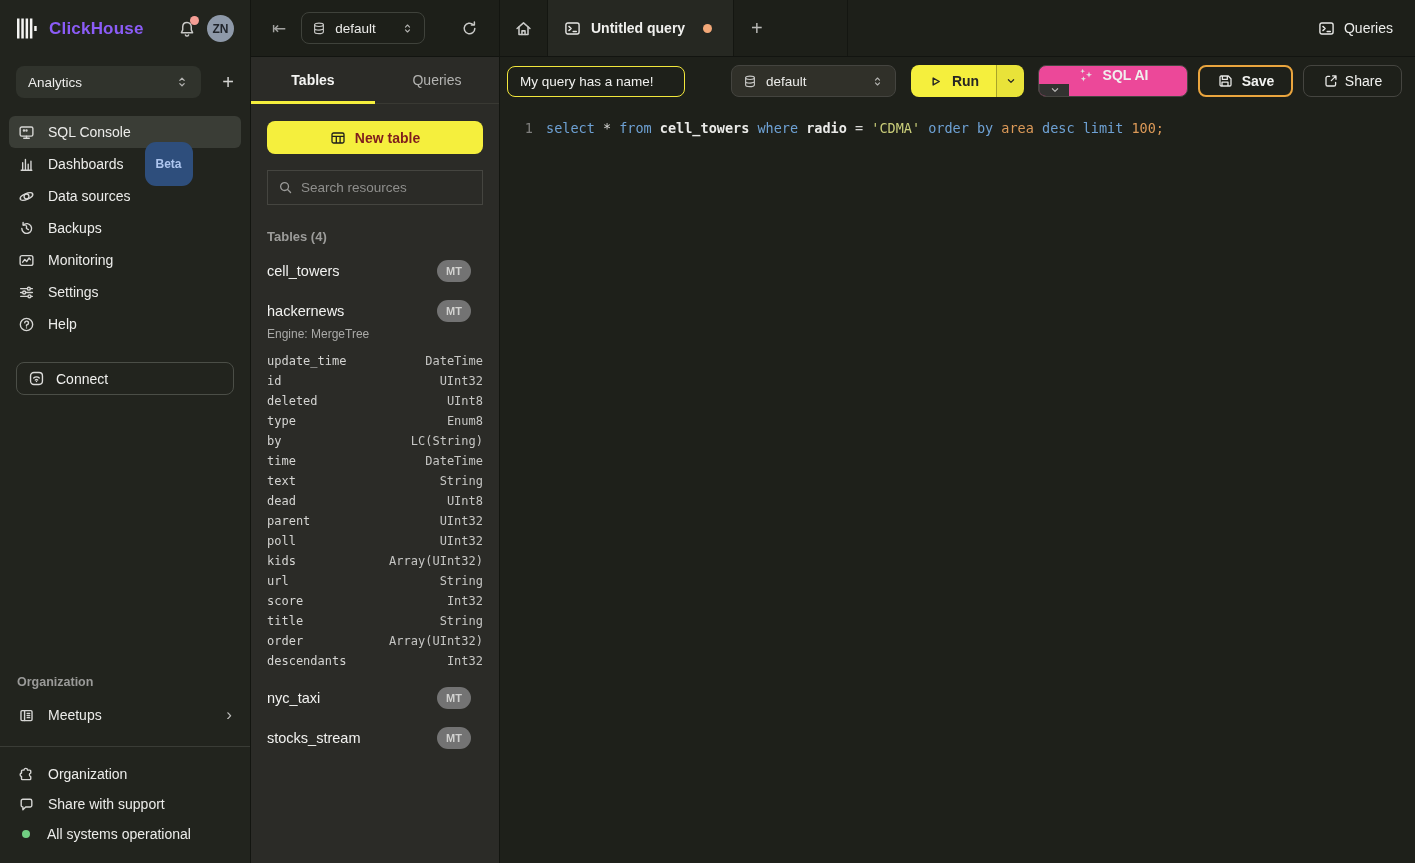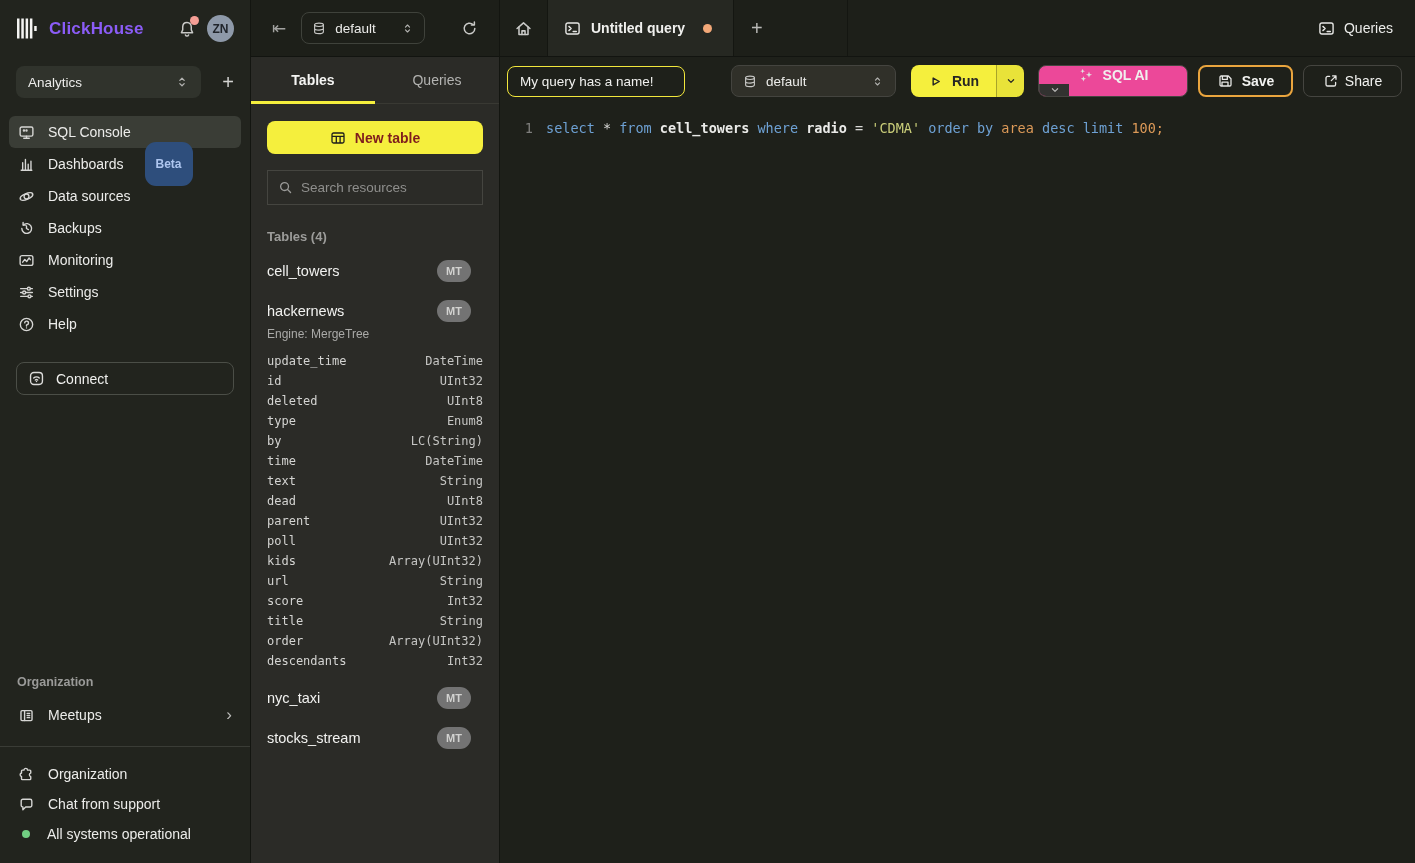--- a/index.html
+++ b/index.html
@@ -251,21 +251,21 @@
                 </svg>
               </span>
               <span class="nav-label">Organization</span>
             </div>
             <div class="nav-item">
               <span class="icon">
                 <svg width="17" height="17" viewBox="0 0 16 16" fill="none" stroke="#d6d6d4" stroke-width="1.3" stroke-linecap="round" stroke-linejoin="round">
                   <path d="M3 4.6A1.6 1.6 0 0 1 4.6 3h6.8A1.6 1.6 0 0 1 13 4.6v4.2a1.6 1.6 0 0 1-1.6 1.6H7.2L4.6 13v-2.6A1.6 1.6 0 0 1 3 8.8z"></path>
                 </svg>
               </span>
-              <span class="nav-label">Chat from support</span>
+              <span class="nav-label">Share with support</span>
             </div>
             <div class="nav-item">
               <span class="icon">
                 <span class="status-dot"></span>
               </span>
               <span class="nav-label">All systems operational</span>
             </div>
           </nav>
       </div>
     </div>

